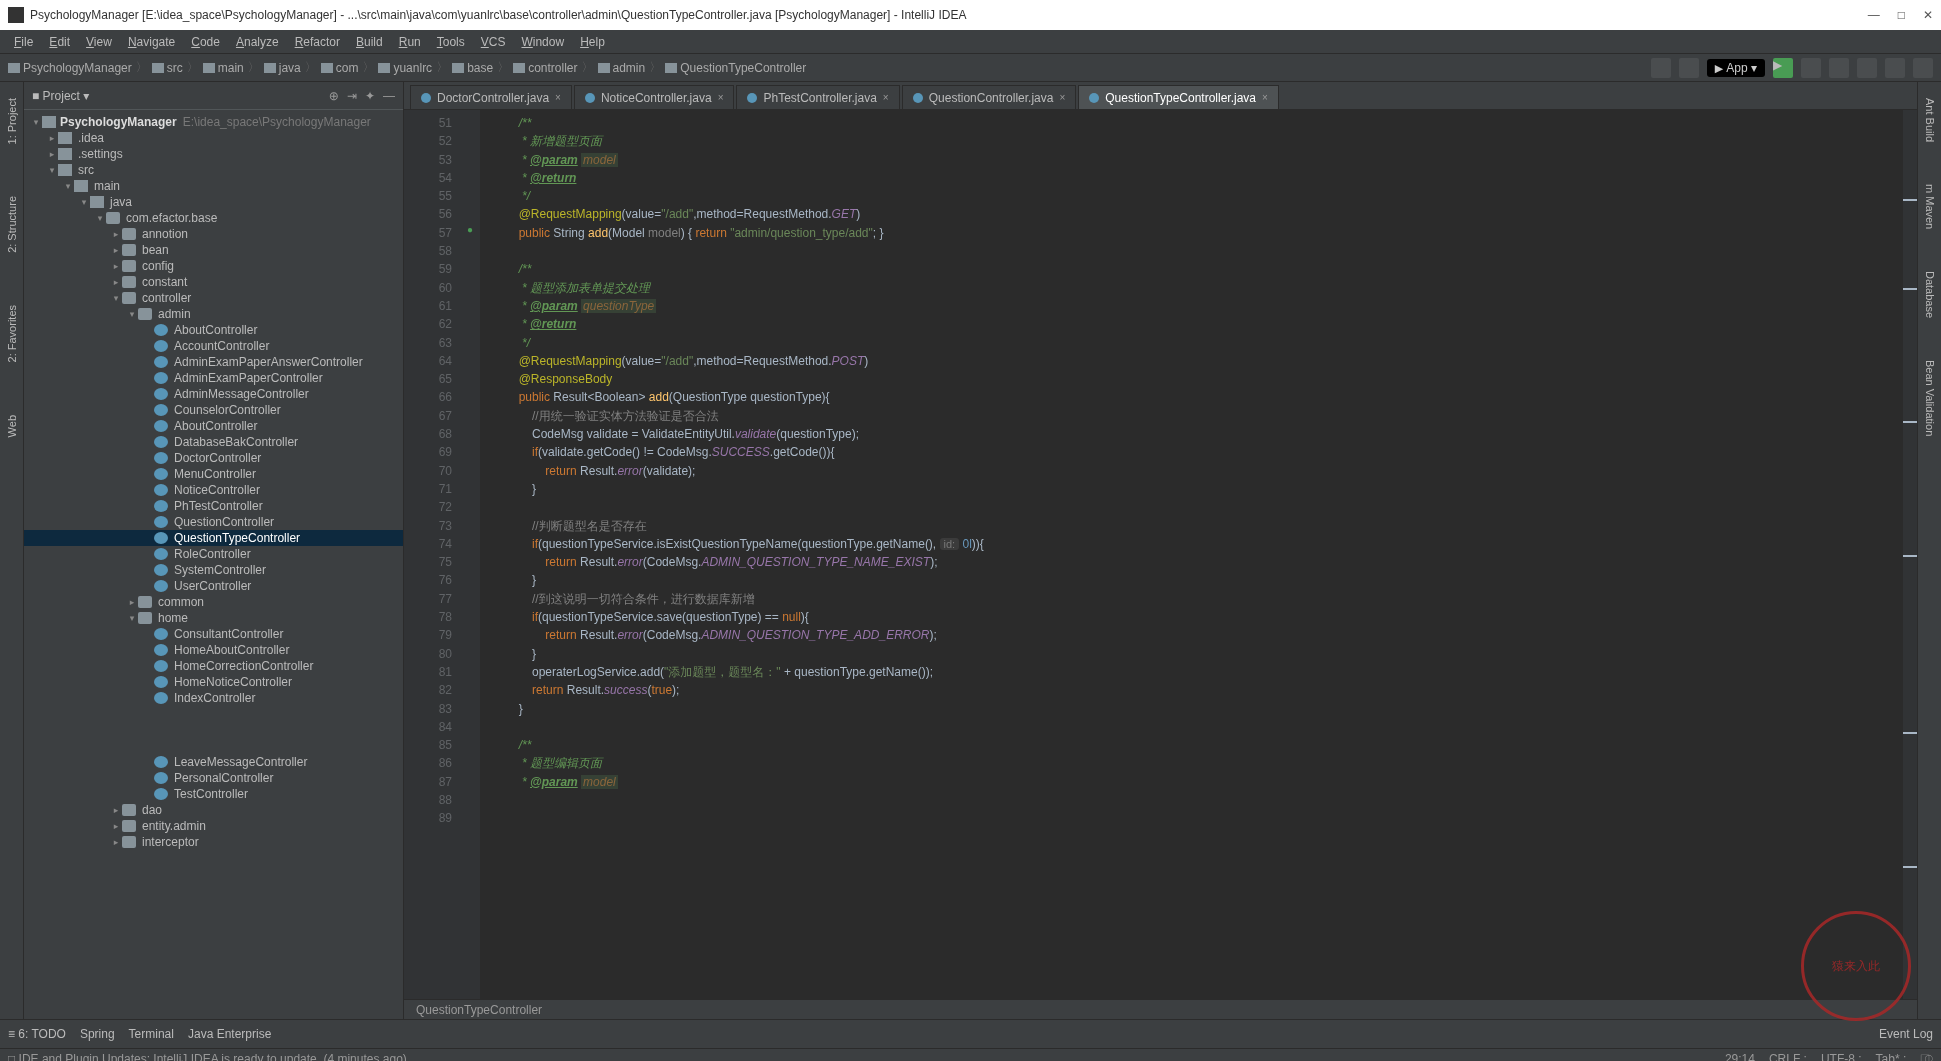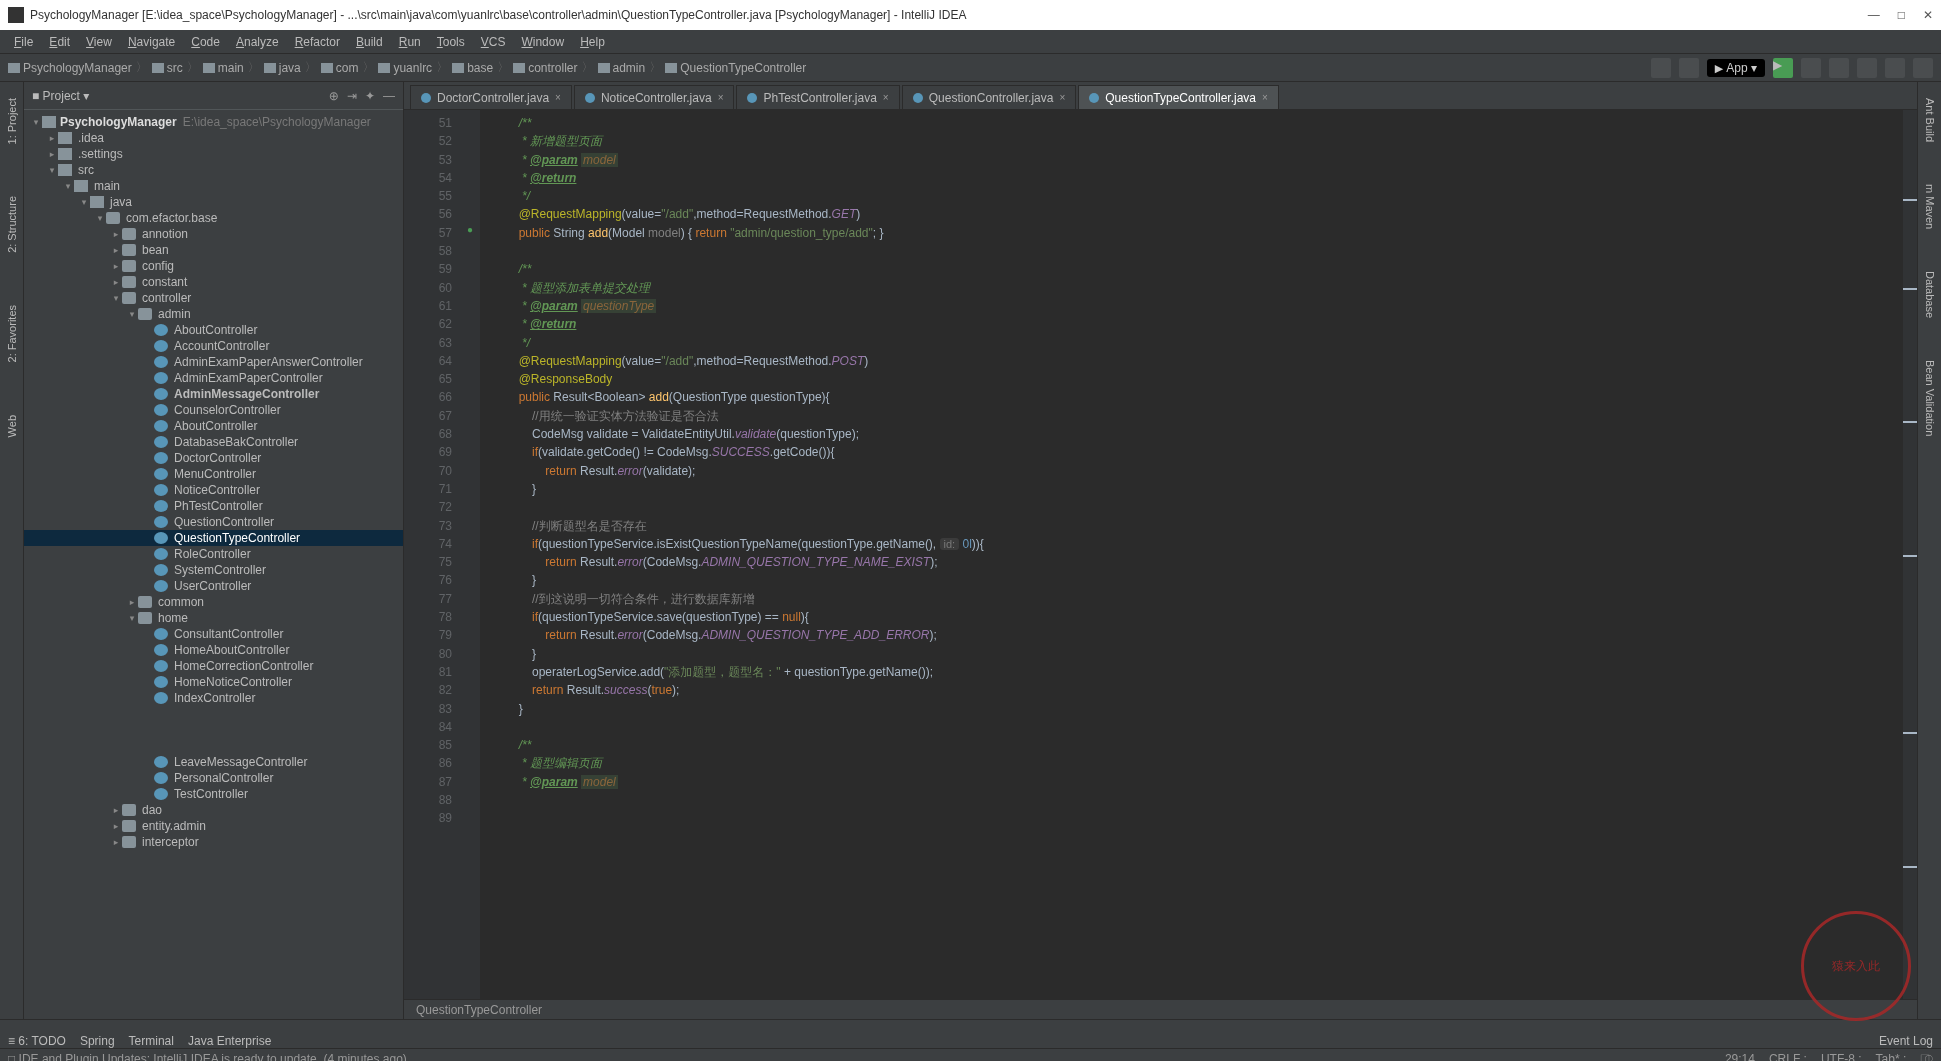--- a/index.html
+++ b/index.html
@@ -60,21 +60,21 @@
 .an{color:#bbb529}
 .m{color:#ffc66d}
 .fi{color:#9876aa;font-style:italic}
 .num{color:#6897bb}
 .hint{color:#787878;background:#3b3b3b;padding:0 4px;border-radius:3px;font-size:11px}
 .crumb-bar{height:20px;background:#3c3f41;border-top:1px solid #2b2b2b;padding:0 12px;display:flex;align-items:center;color:#999;font-size:11px}
 .rightgutter{width:24px;background:#3c3f41;border-left:1px solid #2b2b2b;display:flex;flex-direction:column;align-items:center;padding-top:10px;gap:30px}
 .rightgutter .vtab{writing-mode:vertical-rl;color:#bbb;font-size:11px;padding:6px 2px}
 .minimap{width:14px;background:#313335;position:relative}
 .minimap .mk{position:absolute;width:100%;height:2px;background:#a9b7c6}
-.bottombar{height:22px;background:#3c3f41;border-top:1px solid #2b2b2b;display:flex;align-items:flex-start;padding:14px 8px;justify-content:space-between;color:#bbb;font-size:11px}
+.bottombar{height:22px;background:#3c3f41;border-top:1px solid #2b2b2b;display:flex;align-items:center;padding:14px 8px;justify-content:space-between;color:#bbb;font-size:11px}
 .bottombar .l,.bottombar .r{display:flex;gap:14px;align-items:center}
 .statusbar{height:20px;background:#3c3f41;border-top:1px solid #2b2b2b;display:flex;align-items:center;padding:0 8px;justify-content:space-between;color:#999;font-size:11px}
 .statusbar .r{display:flex;gap:14px}
 .watermark{position:absolute;right:30px;bottom:40px;width:110px;height:110px;border:3px solid #a82828;border-radius:50%;display:flex;align-items:center;justify-content:center;color:#a82828;font-size:20px;opacity:.85;pointer-events:none}
 </style>
 </head>
 <body>
 
 <div class="titlebar">
   <div class="left">
@@ -239,21 +239,21 @@
         <div class="tree-row" style="padding-left: 118px;">
           <span class="arrow"></span>
           <span class="ic cls"></span>
           <span class="name">AdminExamPaperAnswerController</span>
         </div>
         <div class="tree-row" style="padding-left: 118px;">
           <span class="arrow"></span>
           <span class="ic cls"></span>
           <span class="name">AdminExamPaperController</span>
         </div>
-        <div class="tree-row" style="padding-left: 118px; font-weight: bold;">
+        <div class="tree-row" style="padding-left: 118px;">
           <span class="arrow"></span>
           <span class="ic cls"></span>
           <span class="name">AdminMessageController</span>
         </div>
         <div class="tree-row" style="padding-left: 118px;">
           <span class="arrow"></span>
           <span class="ic cls"></span>
           <span class="name">CounselorController</span>
         </div>
         <div class="tree-row" style="padding-left: 118px;">

